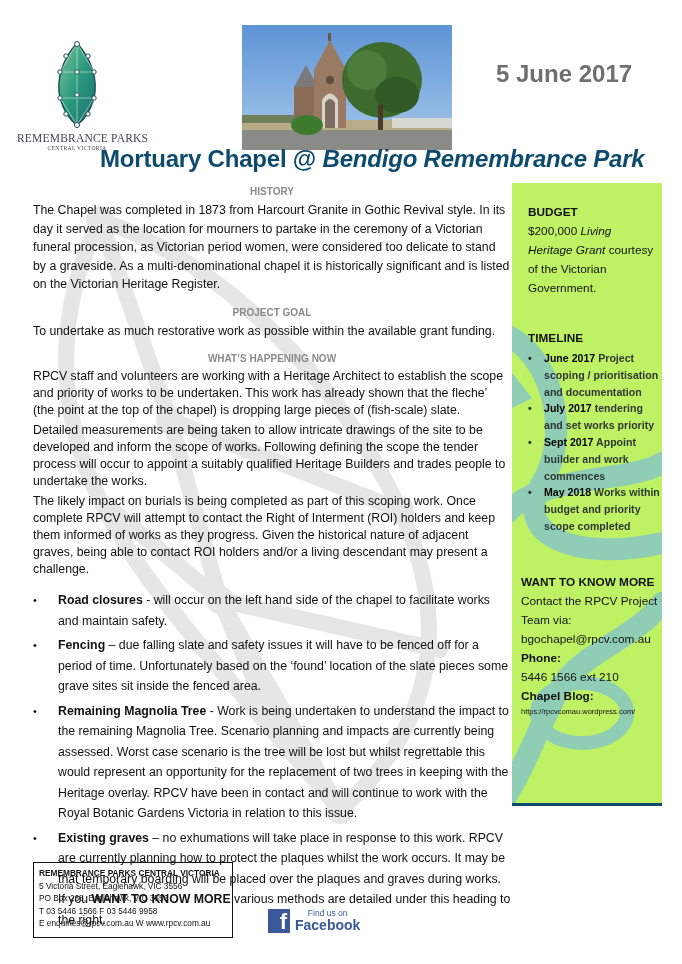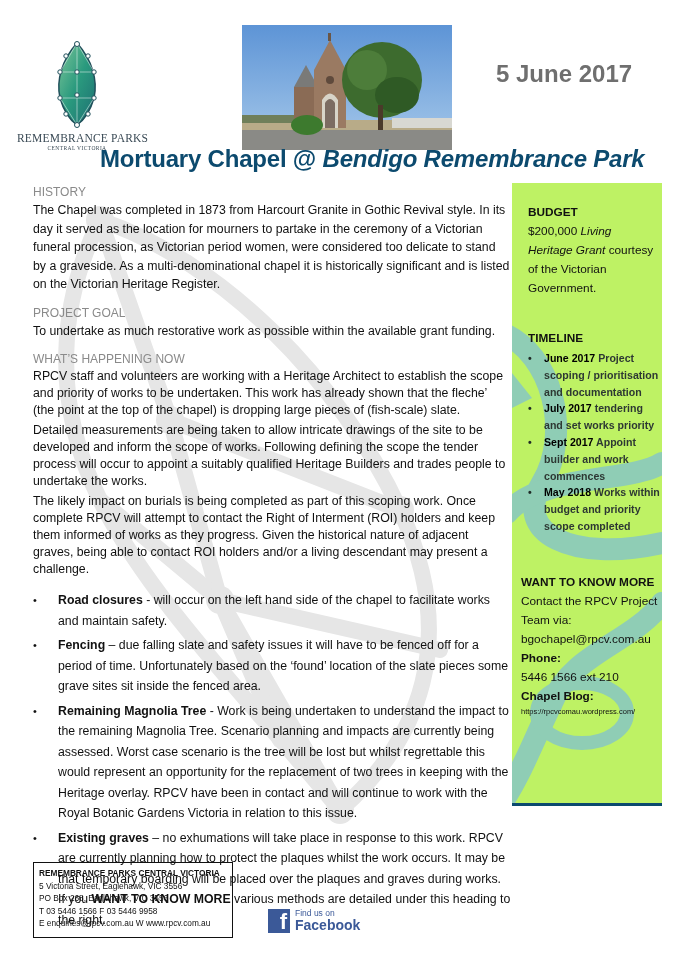--- a/index.html
+++ b/index.html
@@ -18,21 +18,21 @@
 
   .photo { left: 242px; top: 25px; width: 210px; height: 125px; overflow: hidden; }
 
   .date { left: 496px; top: 60px; font-size: 24px; font-weight: bold; color: #6f6f6f; }
 
   .title { left: 64px; top: 145px; font-size: 24px; font-weight: bold; color: #0c4a6e; white-space: nowrap; letter-spacing: -0.2px; margin-left: 36px; }
   .title em { font-style: italic; }
 
   
   .main { left: 33px; top: 183px; width: 478px; z-index: 1; font-size: 12.3px; line-height: 18.5px; }
-  .h { font-size: 12px; font-weight: normal; color: #8a8a8a; margin: 0; line-height: 18px; }
+  .h { font-size: 10px; font-weight: bold; color: #8a8a8a; margin: 0; line-height: 18px; text-align: center; }
   .p { margin: 0; }
   .gap { height: 10px; }
   .gap-s { height: 3px; }
   .p-tight { line-height: 17px; }
   ul.next { list-style: none; margin: 2px 0 0 0; padding: 0; }
   ul.next li { position: relative; padding-left: 25px; margin-bottom: 4px; line-height: 20.5px; }
   ul.next li .bullet { position: absolute; left: 0; top: 0; font-size: 11px; }
   b { font-weight: bold; }
 
   
@@ -49,21 +49,21 @@
   .tl-list li .when { color: #000; }
   .tl-list li .what { font-weight: bold; color: #2d3833; }
   .contact { position: absolute; left: 9px; top: 390px; width: 140px; }
   .blog-url { font-size: 7.5px; line-height: 12px; }
 
   
   .addr { left: 33px; top: 862px; width: 200px; height: 76px; border: 1.5px solid #111; padding: 4px 0 0 5px; box-sizing: border-box; font-size: 8.3px; line-height: 12.6px; }
   .addr .org { font-weight: bold; }
   .fb { left: 268px; top: 907px; width: 95px; height: 28px; display: flex; align-items: center; }
   .fb-box { width: 22px; height: 24px; background: #3b5998; color: #fff; font-weight: bold; font-size: 22px; line-height: 26px; text-align: right; padding-right: 3px; box-sizing: border-box; font-family: "Liberation Sans", sans-serif; overflow: hidden; }
-  .fb-text { margin-left: 5px; color: #3b5998; }
+  .fb-text { margin-left: 5px; color: #3b5998; text-align: center; }
   .fb-t1 { font-size: 8.5px; line-height: 9px; }
   .fb-t2 { font-size: 14px; font-weight: bold; line-height: 15px; }
 </style>
 </head>
 <body>
 
 <svg class="watermark" viewBox="0 0 470 660">
   <g fill="none" stroke="#e6e6e6" stroke-width="16" stroke-linecap="round" stroke-linejoin="round">
     <path d="M60 40 C 20 120, 10 220, 60 320 C 110 420, 210 520, 300 630"></path>
     <path d="M60 40 C 180 80, 300 200, 360 330 C 420 460, 380 560, 300 630"></path>

